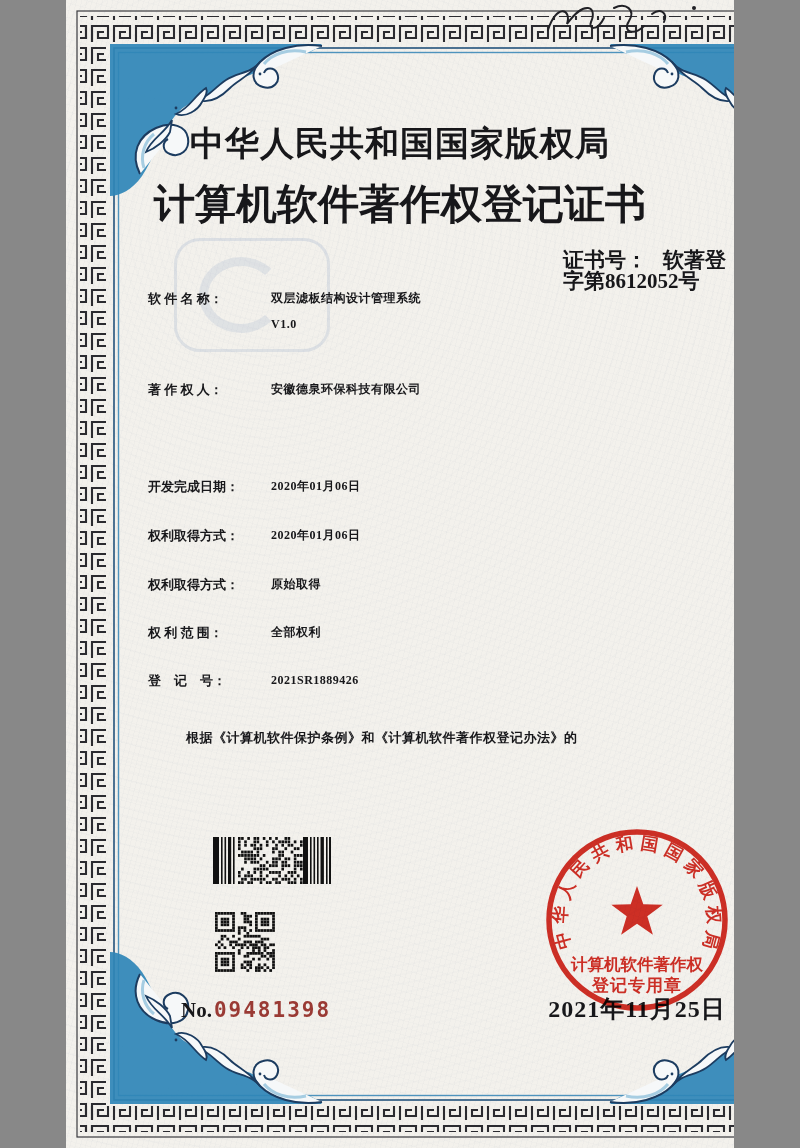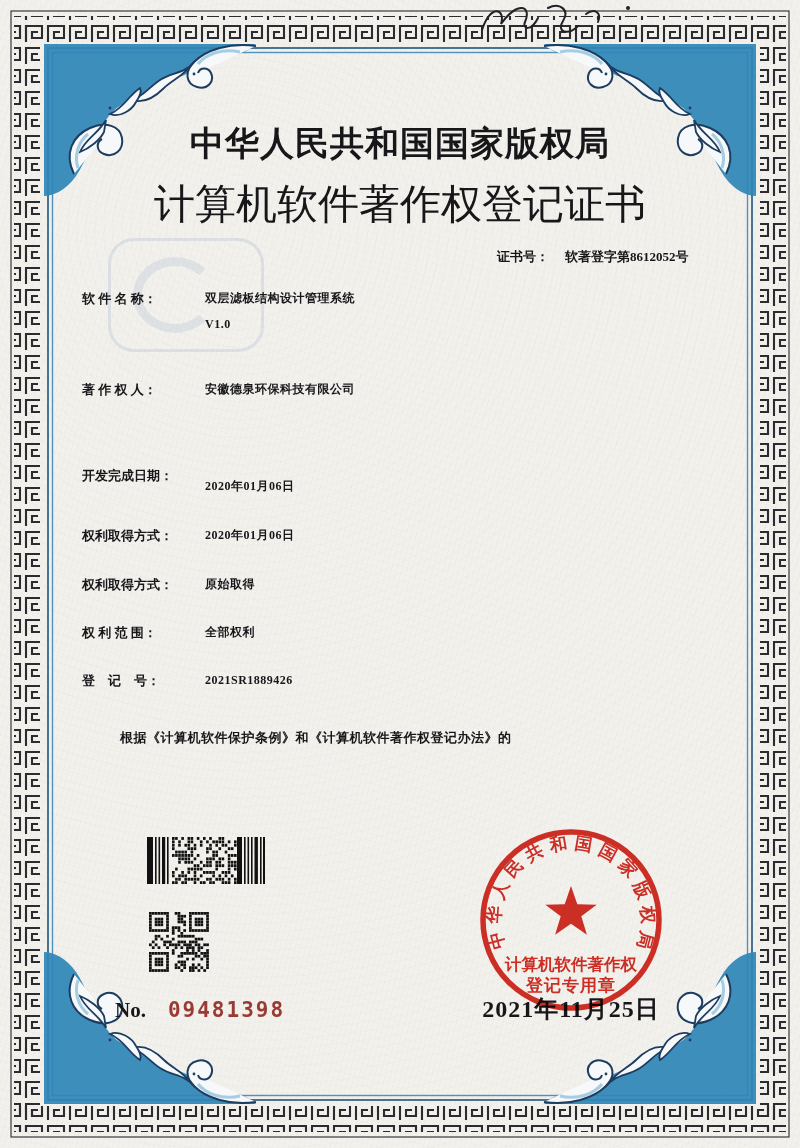--- a/index.html
+++ b/index.html
@@ -1,38 +1,38 @@
 <!DOCTYPE html>
 <html><head>
 <meta charset="utf-8">
 <style>
   html,body{margin:0;padding:0;background:#888;}
   .paper{
-    position:relative;width:800px;height:1148px;margin:0 auto;
+    position:relative;width:668px;height:1148px;margin:0 auto;
     background:#f3f1ec;overflow:hidden;
     font-family:"Liberation Serif","DejaVu Serif",serif;
     color:#17171a;
   }
   .texture{
     position:absolute;inset:0;pointer-events:none;
     background:
       repeating-linear-gradient(105deg, rgba(160,170,185,.055) 0 1px, transparent 1px 5px),
       repeating-linear-gradient(15deg, rgba(160,170,185,.04) 0 1px, transparent 1px 7px),
       repeating-radial-gradient(circle at 30% 20%, rgba(170,180,195,.035) 0 2px, transparent 2px 9px);
   }
   .abs{position:absolute;line-height:1;}
   .authority{top:127px;left:0;right:0;text-align:center;font-size:34px;font-weight:700;letter-spacing:1px;}
-  .cert-title{top:184px;left:0;right:0;text-align:center;font-size:41px;font-weight:400;letter-spacing:0px;}
-  .cert-no{top:250px;left:497px;font-size:13px;font-weight:700;}
+  .cert-title{top:184px;left:0;right:0;text-align:center;font-size:41px;font-weight:700;letter-spacing:0px;}
+  .cert-no{top:250px;left:497px;font-size:21px;font-weight:700;}
   .cert-no .v{margin-left:16px;}
   .row-lbl{left:82px;font-size:13px;font-weight:700;white-space:pre;}
   .row-val{left:205px;font-size:12px;font-weight:700;letter-spacing:.5px;white-space:pre;}
   .stmt{font-size:13px;font-weight:700;letter-spacing:.5px;white-space:pre;}
   .no-line{top:1000px;left:115px;font-size:21px;font-weight:700;font-family:"Liberation Serif",serif;}
-  .no-line .num{color:#9a3a34;margin-left:22px;letter-spacing:2px;font-family:"DejaVu Sans Mono","Liberation Mono",monospace;font-weight:700;}
+  .no-line .num{color:#9a3a34;margin-left:2px;letter-spacing:2px;font-family:"DejaVu Sans Mono","Liberation Mono",monospace;font-weight:700;}
   .date-line{top:997px;left:471px;width:200px;text-align:center;font-size:24px;font-weight:700;letter-spacing:1px;}
   .watermark{
     top:238px;left:108px;width:150px;height:108px;
     border:3px solid rgba(150,170,200,.30);border-radius:26px;opacity:.8;
   }
   .watermark::after{
     content:"";position:absolute;top:16px;left:22px;width:66px;height:58px;
     border:9px solid rgba(150,170,200,.26);border-right-color:transparent;border-radius:50%;
   }
   .seal-svg{top:820px;left:471px;mix-blend-mode:multiply;opacity:.96;}
@@ -88,21 +88,21 @@
     <span>证书号：</span><span class="v">软著登字第8612052号</span>
   </div>
 
   <div class="abs row-lbl" style="top:292px">软 件 名 称：</div>
   <div class="abs row-val" style="top:292px">双层滤板结构设计管理系统</div>
   <div class="abs row-val" style="top:318px">V1.0</div>
 
   <div class="abs row-lbl" style="top:383px">著 作 权 人：</div>
   <div class="abs row-val" style="top:383px">安徽德泉环保科技有限公司</div>
 
-  <div class="abs row-lbl" style="top:469px">开发完成日期：</div>
+  <div class="abs row-lbl" style="top:480px">开发完成日期：</div>
   <div class="abs row-val" style="top:480px">2020年01月06日</div>
 
   <div class="abs row-lbl" style="top:529px">权利取得方式：</div>
   <div class="abs row-val" style="top:529px">2020年01月06日</div>
 
   <div class="abs row-lbl" style="top:578px">权利取得方式：</div>
   <div class="abs row-val" style="top:578px">原始取得</div>
 
   <div class="abs row-lbl" style="top:626px">权 利 范 围：</div>
   <div class="abs row-val" style="top:626px">全部权利</div>

